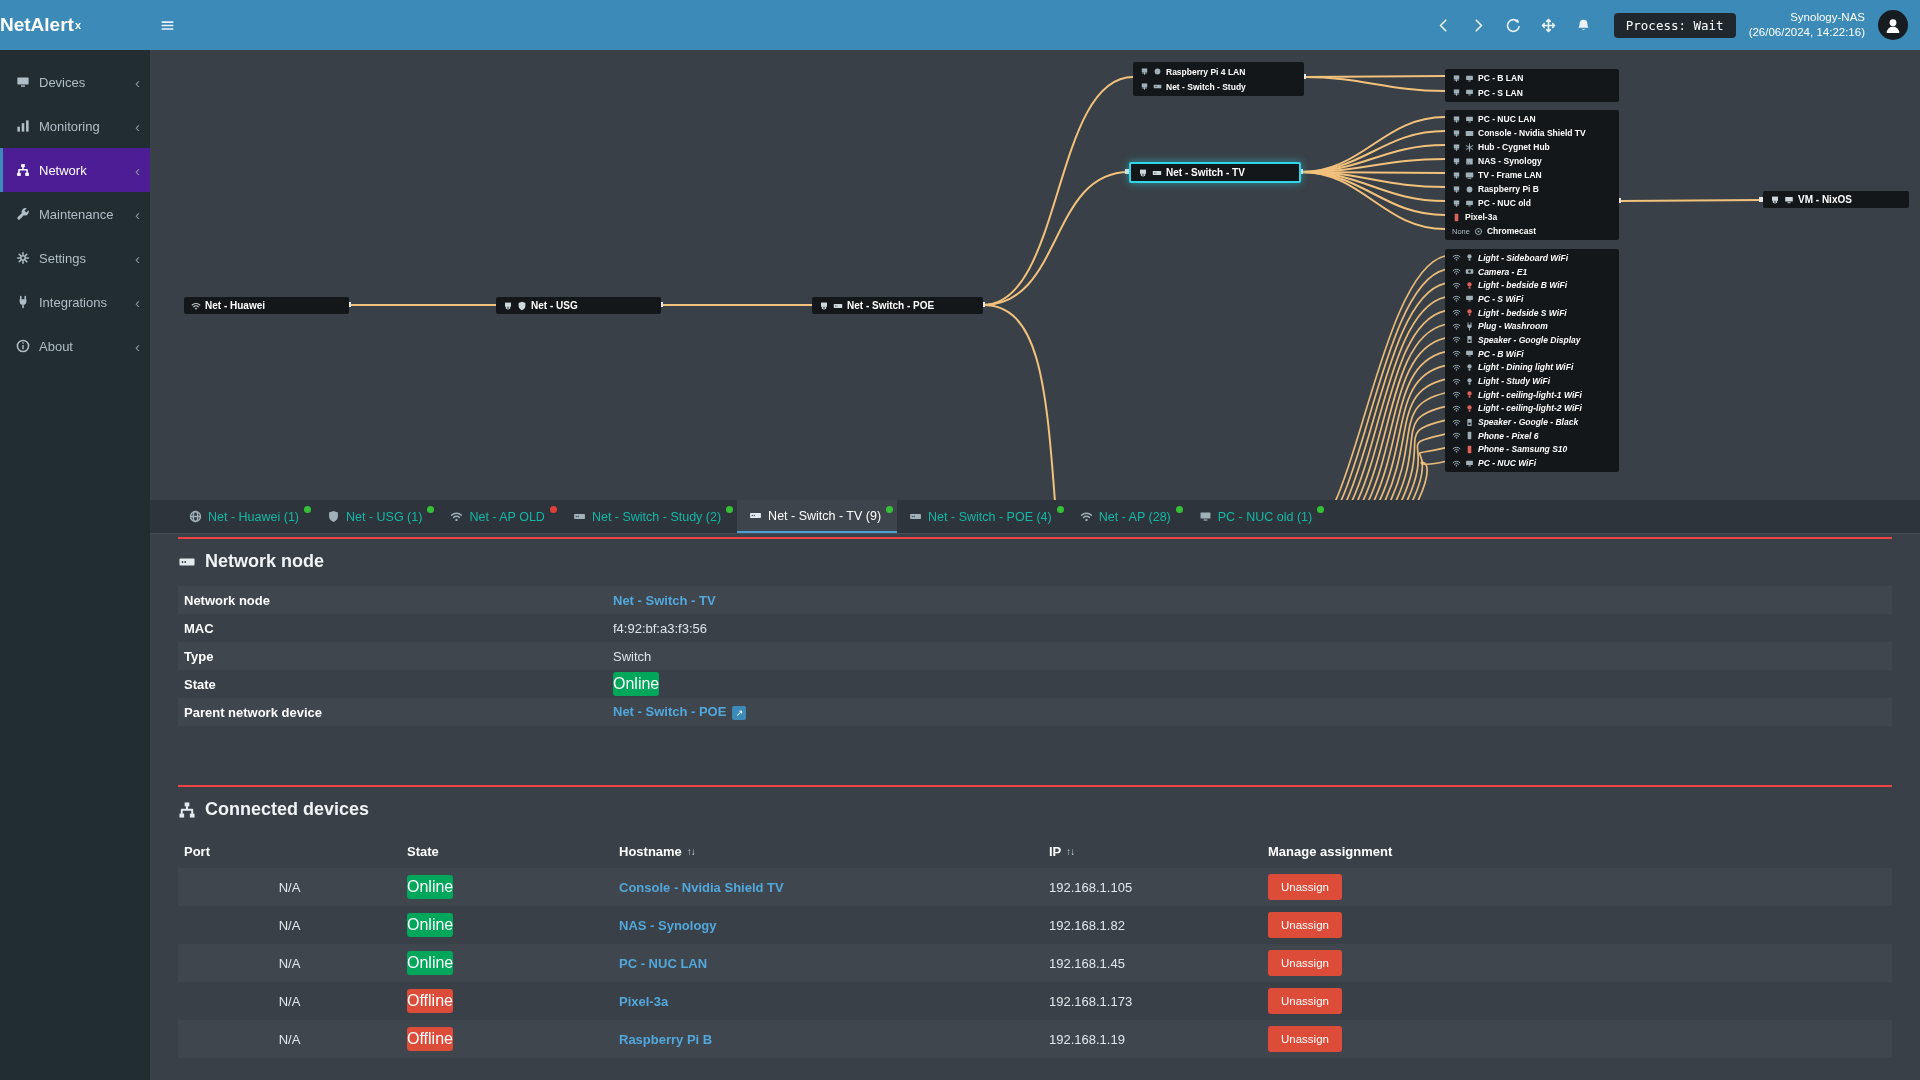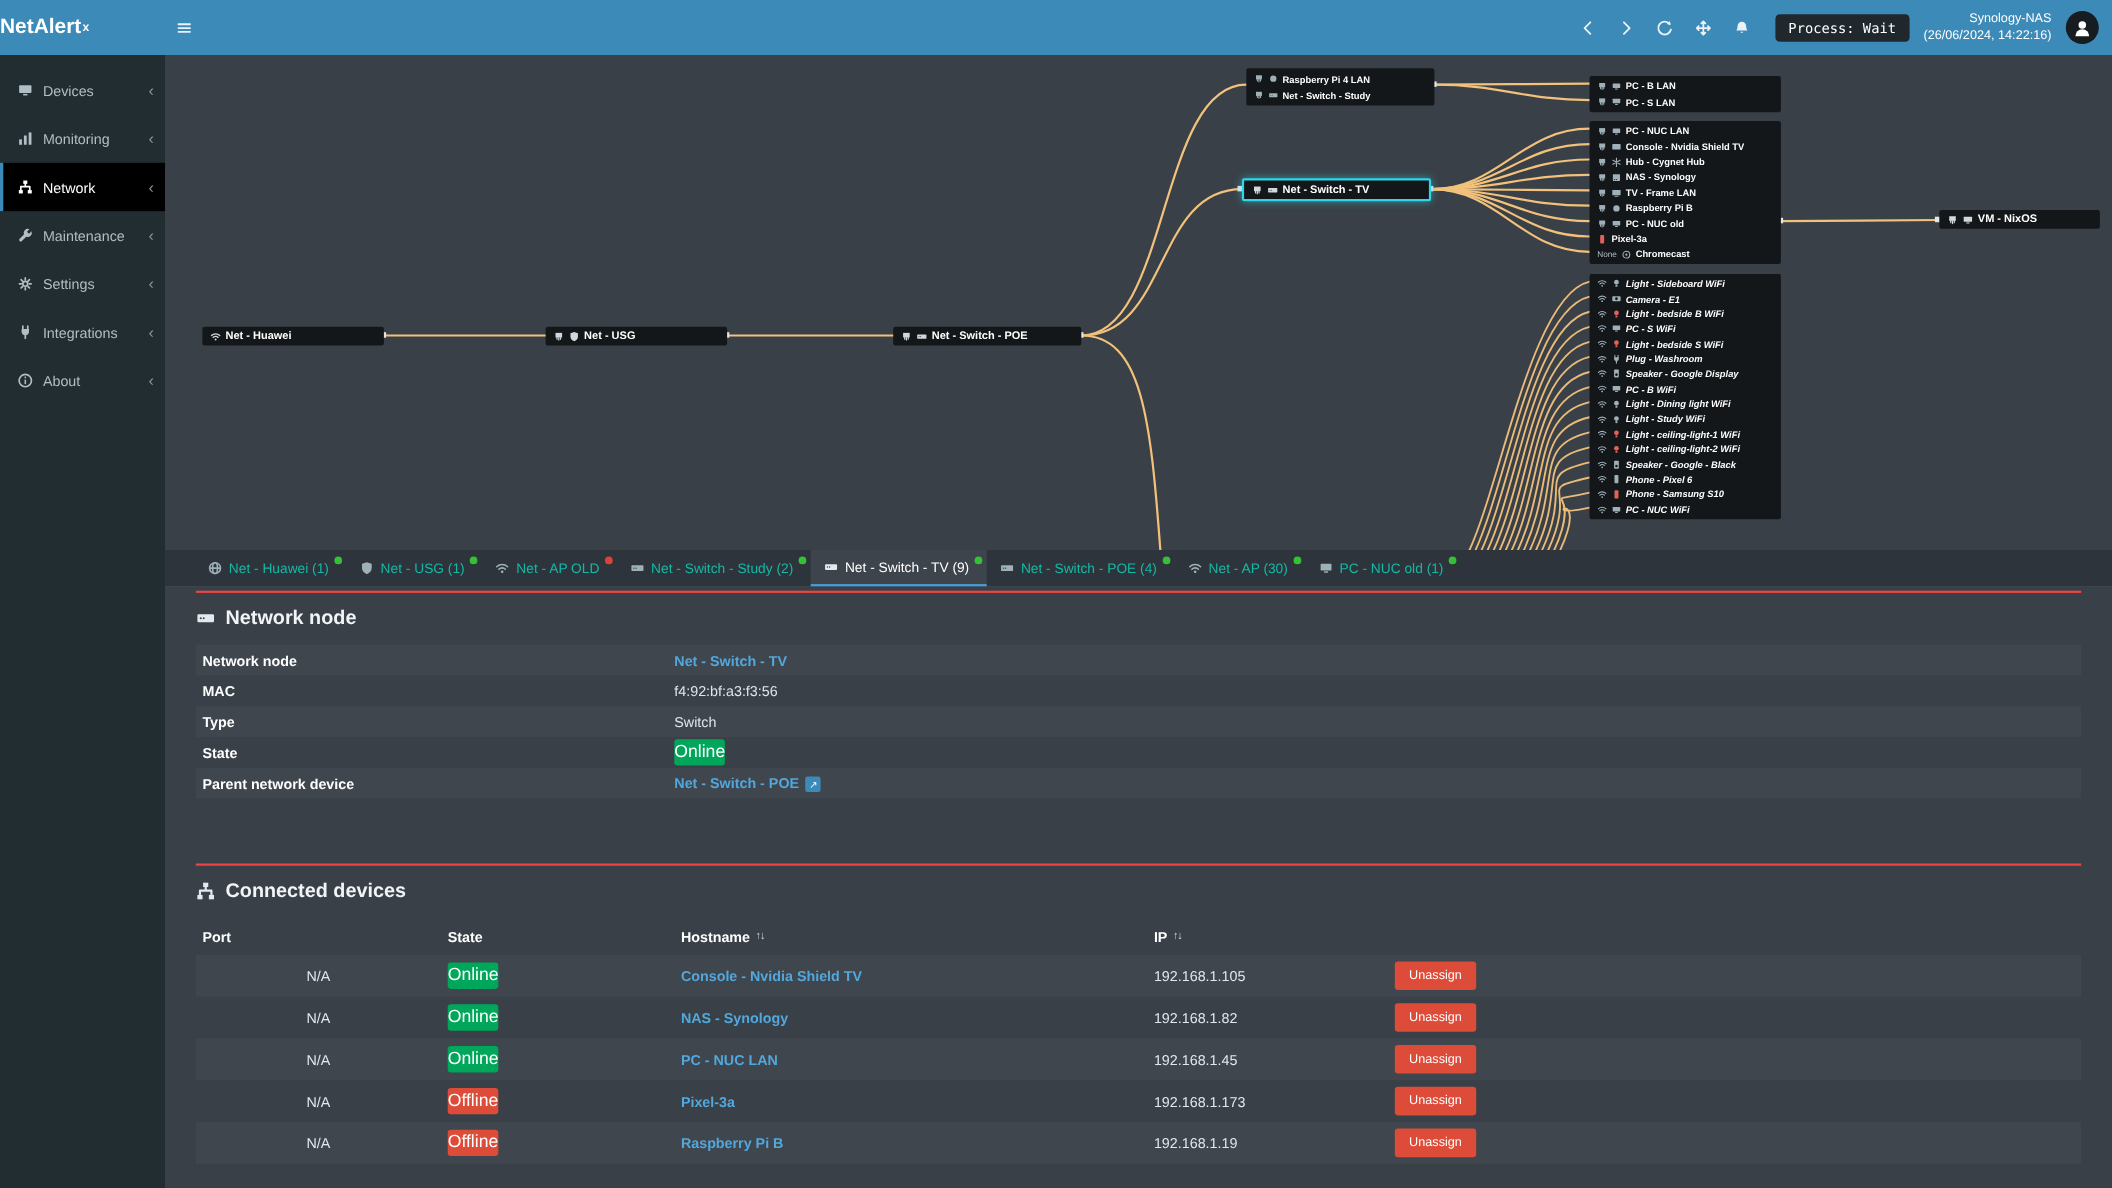--- a/index.html
+++ b/index.html
@@ -21,21 +21,21 @@
 .server-info{color:#fff;font-size:11.5px;text-align:right;line-height:1.3;margin-right:12px;white-space:nowrap}
 .avatar{width:30px;height:30px;border-radius:50%;background:#161c20;color:#fff;display:flex;align-items:center;justify-content:center;cursor:pointer;overflow:hidden}
 .avatar .ibox{width:18px;height:18px}
 .avatar svg{width:100%;height:100%;fill:#fff}
 
 
 .sidebar{position:fixed;top:50px;left:0;bottom:0;width:150px;background:#222d32;padding-top:10px;z-index:9}
 .side-item{display:flex;align-items:center;gap:9px;height:44px;padding:0 10px 0 13px;color:#b0bec5;font-size:13px;cursor:pointer;border-left:3px solid transparent;text-decoration:none}
 .side-item .icon{width:14px;height:14px;flex:0 0 auto}
 .side-item .chev{margin-left:auto;font-size:15px;color:#8a979d;line-height:1}
-.side-item.active{background:#000000;color:#fff;border-left-color:#3b8ab8}
+.side-item.active{background:#4c1d95;color:#fff;border-left-color:#3b8ab8}
 
 
 .main{margin-left:150px;margin-top:50px;height:1030px;position:relative}
 
 
 .map{position:relative;height:450px;overflow:hidden}
 #map-edges{position:absolute;left:0;top:0}
 .edge{fill:none;stroke:#f2c17b;stroke-width:2;stroke-linecap:round}
 .edge.thin{stroke-width:1.7;opacity:.95}
 .pdot{fill:#e2e6e8}
@@ -858,21 +858,21 @@
         <span class="tdot green"></span>
       </button>
       <button class="tab">
         <span class="icon">
           <svg viewBox="0 0 10 10" aria-hidden="true">
             <path class="s" d="M1.2 4a5.4 5.4 0 0 1 7.6 0"></path>
             <path class="s" d="M2.7 5.8a3.2 3.2 0 0 1 4.6 0"></path>
             <circle cx="5" cy="7.6" r="0.9"></circle>
           </svg>
         </span>
-        <span>Net - AP (30)</span>
+        <span>Net - AP (28)</span>
         <span class="tdot green"></span>
       </button>
       <button class="tab">
         <span class="icon">
           <svg viewBox="0 0 10 10" aria-hidden="true">
             <rect x="1.2" y="2" width="7.6" height="4.6" rx="0.5"></rect>
             <rect x="3.6" y="7.2" width="2.8" height="1"></rect>
           </svg>
         </span>
         <span>PC - NUC old (1)</span>
@@ -936,20 +936,23 @@
             <span>State</span>
           </div>
           <div class="tcell">
             <span>Hostname</span>
             <span class="sort">↑↓</span>
           </div>
           <div class="tcell">
             <span>IP</span>
             <span class="sort">↑↓</span>
           </div>
+          <div class="tcell">
+            <span>Manage assignment</span>
+          </div>
         </div>
         <div class="trow odd">
           <div class="tcell center">N/A</div>
           <div class="tcell">
             <span class="badge online">Online</span>
           </div>
           <div class="tcell">
             <a class="link">Console - Nvidia Shield TV</a>
           </div>
           <div class="tcell">192.168.1.105</div>

